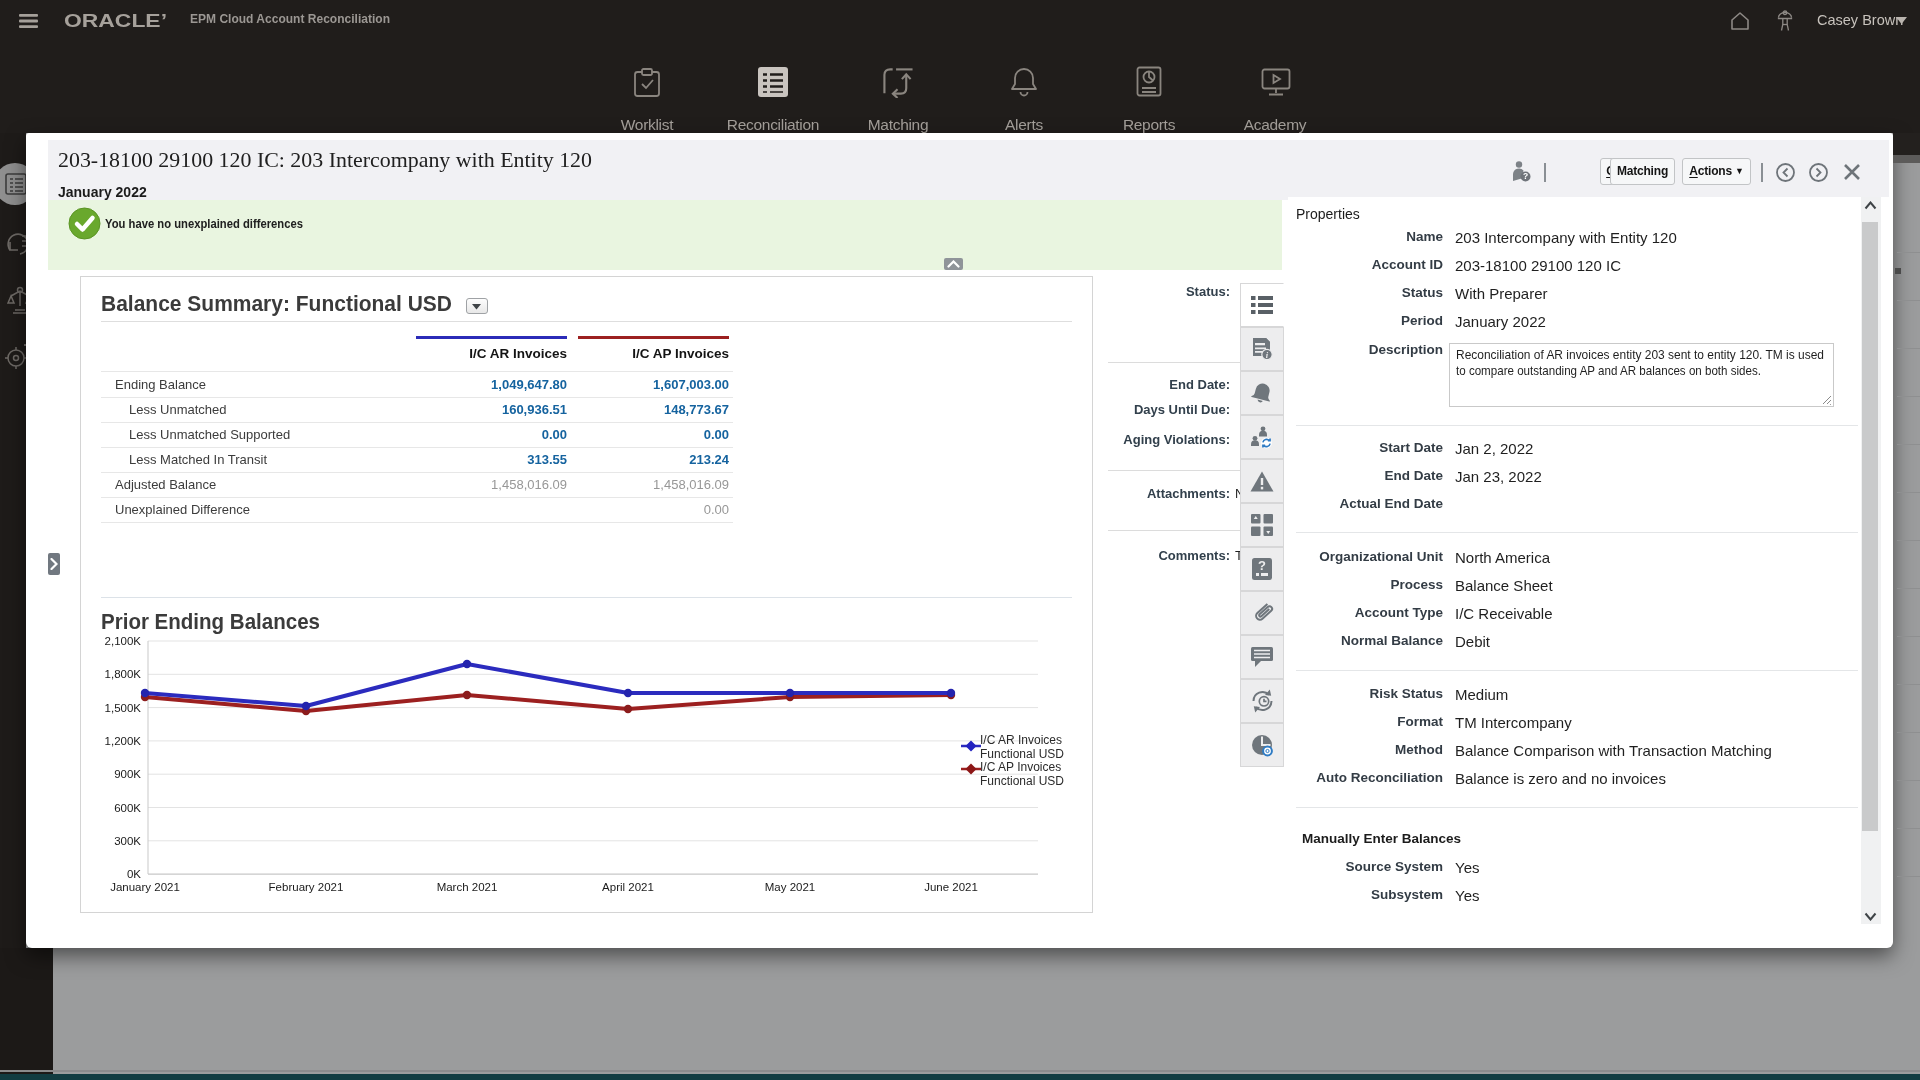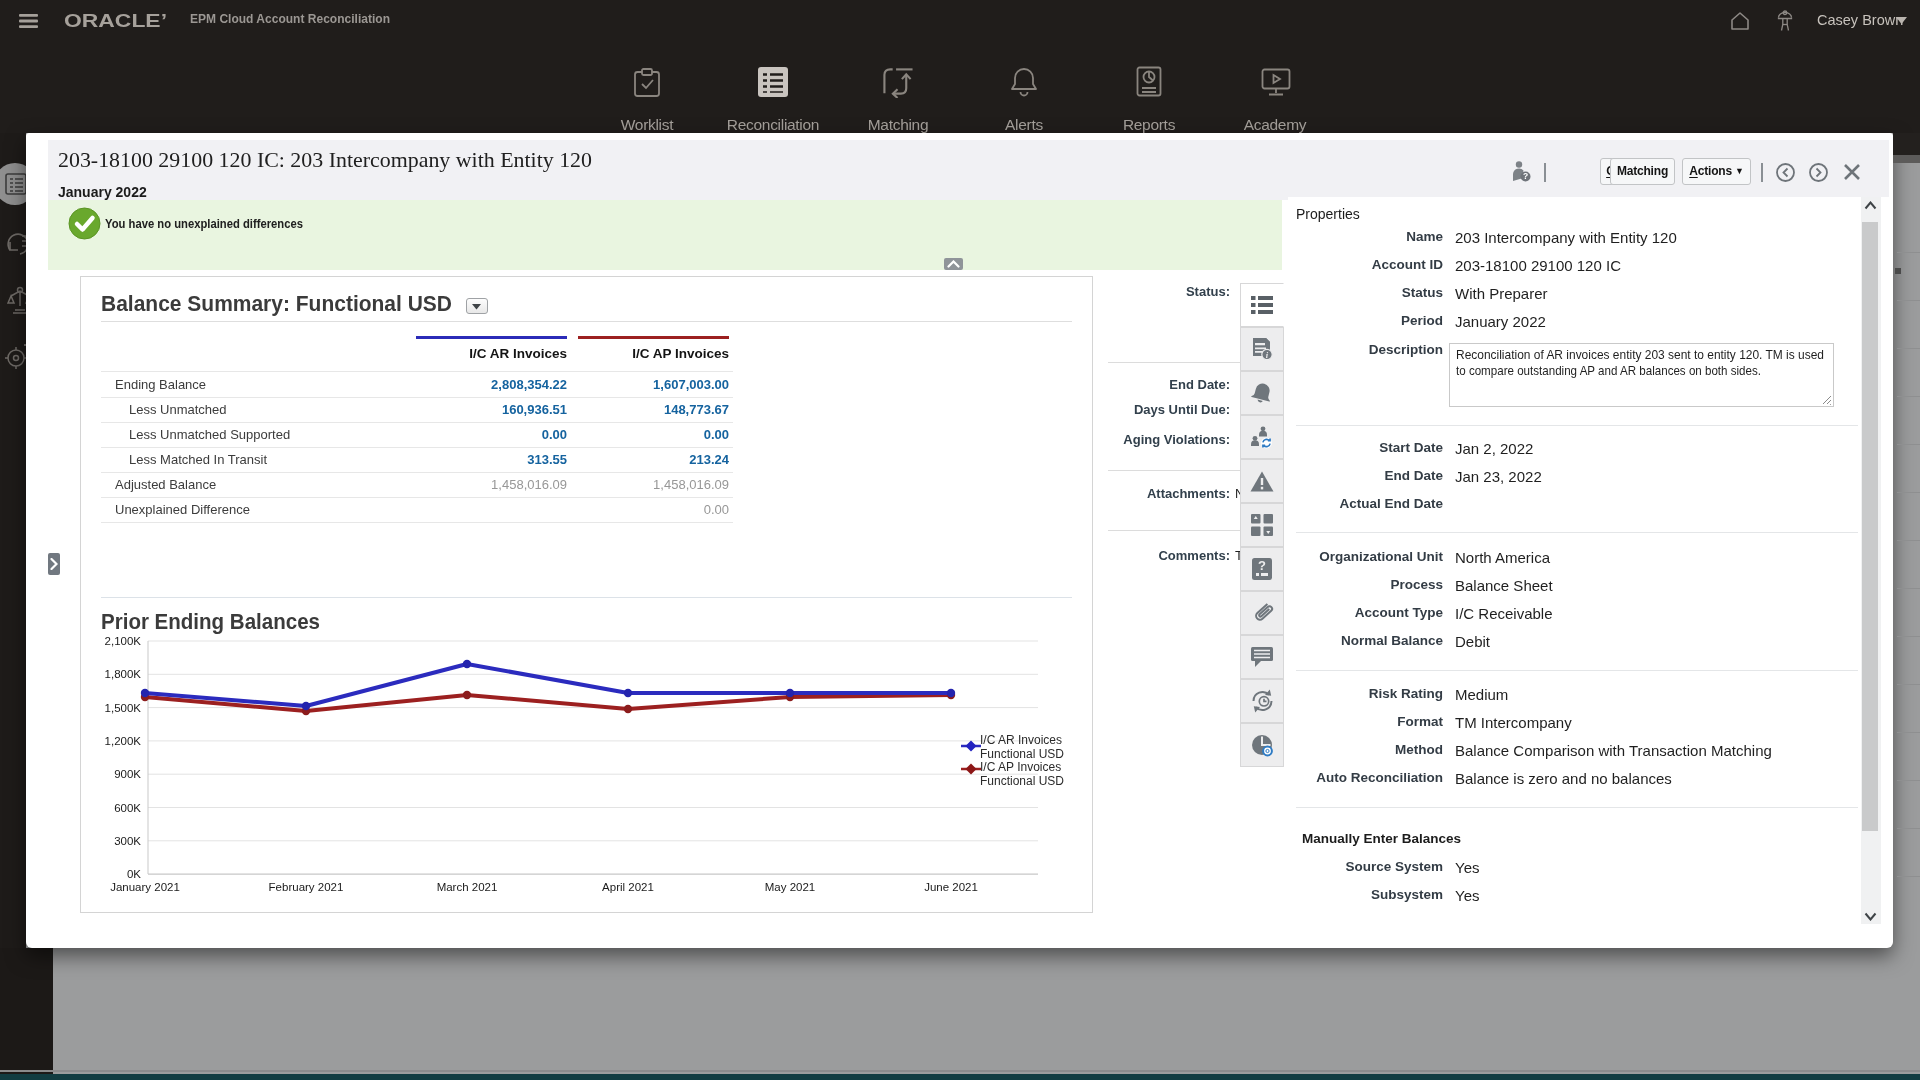--- a/index.html
+++ b/index.html
@@ -176,21 +176,21 @@
 <svg class="abs" style="left:472px;top:304px" width="9" height="6" viewBox="0 0 9 6">
     <path d="M0 0 h9 L4.5 5.5 z" fill="#3f4447"></path>
   </svg>
 <div class="sep" style="left:101px;top:321px;width:971px;background:#dedede"></div>
 <div class="abs" style="left:416px;top:336px;width:151px;height:3px;background:#2b2bb8"></div>
 <div class="abs" style="left:578px;top:336px;width:151px;height:3px;background:#9c2020"></div>
 <div class="abs" style="left:416px;top:346px;width:151px;text-align:right;font-size:13.5px;font-weight:bold;color:#141414">I/C AR Invoices</div>
 <div class="abs" style="left:578px;top:346px;width:151px;text-align:right;font-size:13.5px;font-weight:bold;color:#141414">I/C AP Invoices</div>
 <div class="sep" style="left:101px;top:371px;width:632px"></div>
 <div class="rowlab" style="left:107px;top:377px">Ending Balance</div>
-<div class="rowval" style="left:416px;top:377px;width:151px">2,808,354.22</div>
+<div class="rowval" style="left:416px;top:377px;width:151px">1,049,647.80</div>
 <div class="rowval" style="left:578px;top:377px;width:151px">1,607,003.00</div>
 <div class="sep" style="left:101px;top:397px;width:632px"></div>
 <div class="rowlab" style="left:121px;top:402px">Less Unmatched</div>
 <div class="rowval" style="left:416px;top:402px;width:151px">160,936.51</div>
 <div class="rowval" style="left:578px;top:402px;width:151px">148,773.67</div>
 <div class="sep" style="left:101px;top:422px;width:632px"></div>
 <div class="rowlab" style="left:121px;top:427px">Less Unmatched Supported</div>
 <div class="rowval" style="left:416px;top:427px;width:151px">0.00</div>
 <div class="rowval" style="left:578px;top:427px;width:151px">0.00</div>
 <div class="sep" style="left:101px;top:447px;width:632px"></div>
@@ -386,28 +386,28 @@
 <div class="pval" style="left:1455px;top:468px">Jan 23, 2022</div>
 <div class="plab" style="left:1290px;top:496px;width:153px">Actual End Date</div>
 <div class="plab" style="left:1290px;top:549px;width:153px">Organizational Unit</div>
 <div class="pval" style="left:1455px;top:549px">North America</div>
 <div class="plab" style="left:1290px;top:577px;width:153px">Process</div>
 <div class="pval" style="left:1455px;top:577px">Balance Sheet</div>
 <div class="plab" style="left:1290px;top:605px;width:153px">Account Type</div>
 <div class="pval" style="left:1455px;top:605px">I/C Receivable</div>
 <div class="plab" style="left:1290px;top:633px;width:153px">Normal Balance</div>
 <div class="pval" style="left:1455px;top:633px">Debit</div>
-<div class="plab" style="left:1290px;top:686px;width:153px">Risk Rating</div>
+<div class="plab" style="left:1290px;top:686px;width:153px">Risk Status</div>
 <div class="pval" style="left:1455px;top:686px">Medium</div>
 <div class="plab" style="left:1290px;top:714px;width:153px">Format</div>
 <div class="pval" style="left:1455px;top:714px">TM Intercompany</div>
 <div class="plab" style="left:1290px;top:742px;width:153px">Method</div>
 <div class="pval" style="left:1455px;top:742px">Balance Comparison with Transaction Matching</div>
 <div class="plab" style="left:1290px;top:770px;width:153px">Auto Reconciliation</div>
-<div class="pval" style="left:1455px;top:770px">Balance is zero and no balances</div>
+<div class="pval" style="left:1455px;top:770px">Balance is zero and no invoices</div>
 <div class="plab" style="left:1290px;top:859px;width:153px">Source System</div>
 <div class="pval" style="left:1455px;top:859px">Yes</div>
 <div class="plab" style="left:1290px;top:887px;width:153px">Subsystem</div>
 <div class="pval" style="left:1455px;top:887px">Yes</div>
 <div class="plab" style="left:1443px;top:342px;width:0;white-space:nowrap;direction:rtl">Description</div>
 <div class="abs" style="left:1449px;top:343px;width:385px;height:64px;border:1px solid #c9c9c9"></div>
 <svg class="abs" style="left:1456px;top:346px" width="372" height="40" viewBox="0 0 372 40">
     <text x="0" y="13" font-size="13.5" fill="#1f1f1f" textLength="368" lengthAdjust="spacingAndGlyphs">Reconciliation of AR invoices entity 203 sent to entity 120. TM is used</text>
     <text x="0" y="29" font-size="13.5" fill="#1f1f1f" textLength="305" lengthAdjust="spacingAndGlyphs">to compare outstanding AP and AR balances on both sides.</text>
   </svg>

